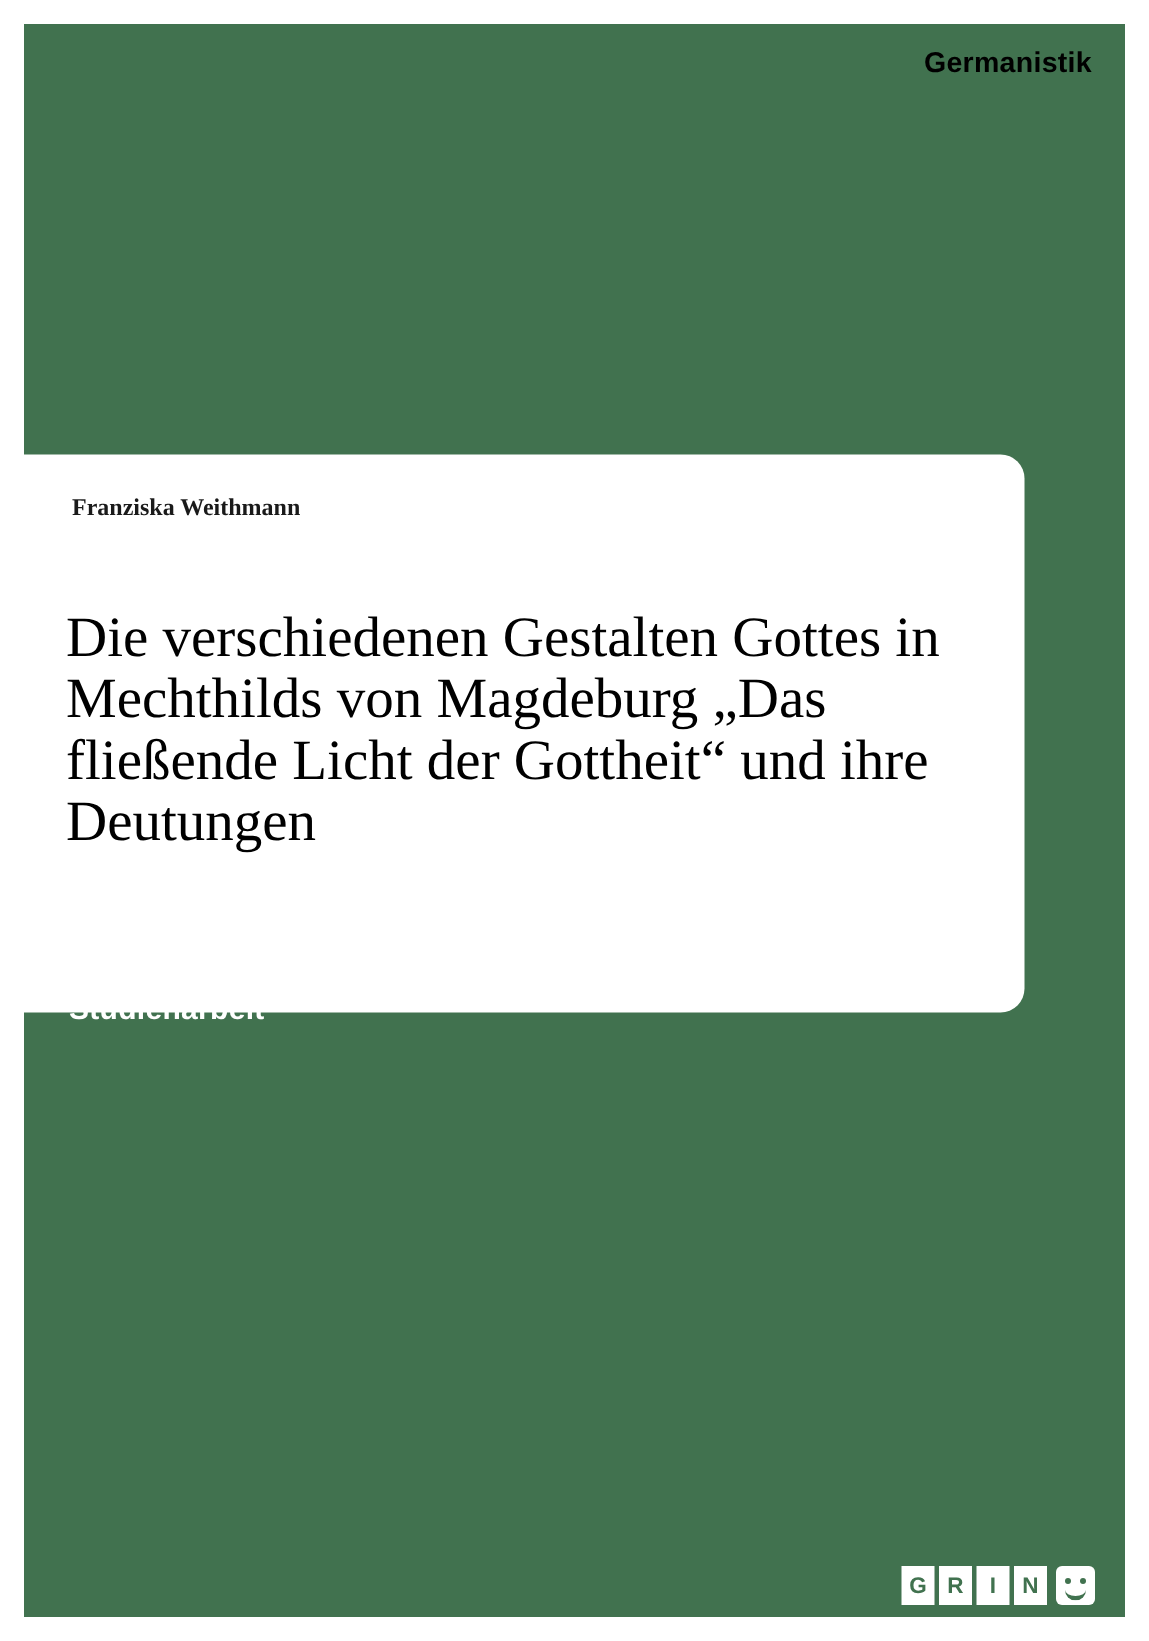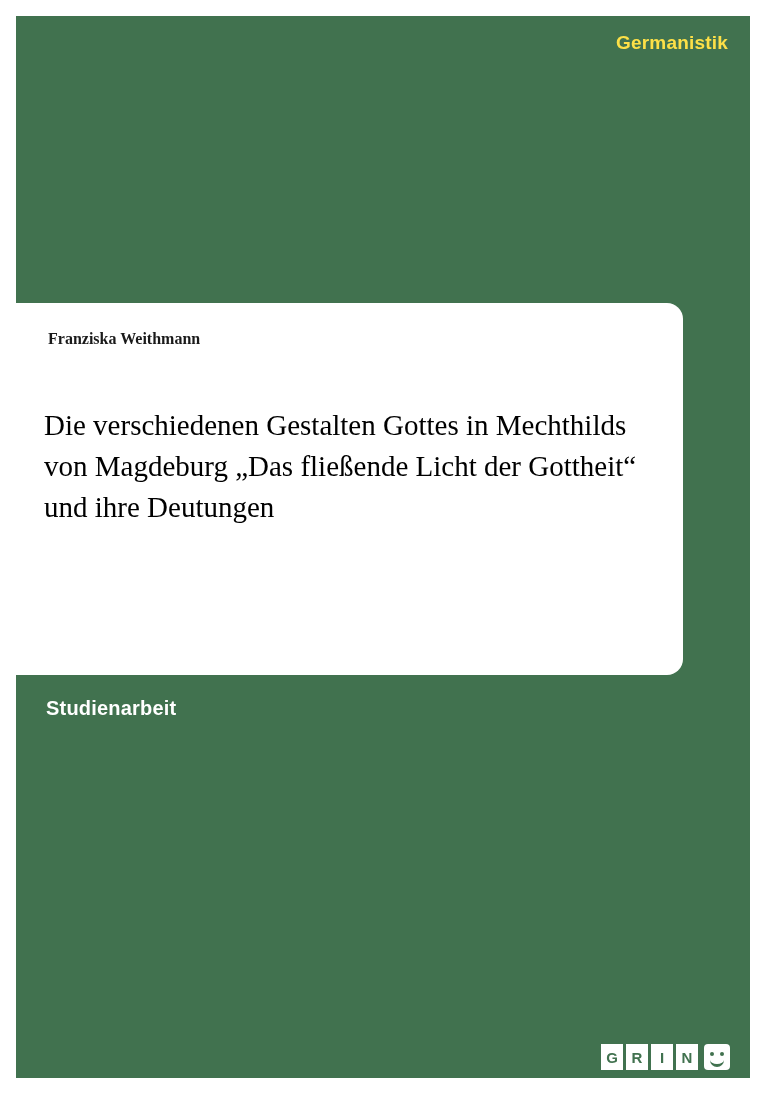--- a/index.html
+++ b/index.html
@@ -29,21 +29,21 @@
     width: 766px; height: 1094px;
     border: 16px solid #ffffff;
     box-sizing: border-box;
     pointer-events: none;
     z-index: 5;
   }
   .category {
     position: absolute;
     top: 32px;
     right: 38px;
-    color: #fde047;
+    color: #000000;
     font-size: 19px;
     font-weight: bold;
     letter-spacing: 0.2px;
     z-index: 6;
   }
   .white-panel {
     position: absolute;
     left: 0;
     top: 303px;
     width: 683px;
@@ -63,29 +63,29 @@
     font-weight: bold;
     color: #1a1a1a;
     z-index: 3;
   }
   .title {
     position: absolute;
     left: 44px;
     top: 405px;
     width: 620px;
     font-family: "Liberation Serif", serif;
-    font-size: 29px;
+    font-size: 38px;
     line-height: 41px;
     color: #000000;
     z-index: 3;
   }
   .doctype {
     position: absolute;
     left: 46px;
-    top: 697px;
+    top: 662px;
     font-size: 20px;
     font-weight: bold;
     color: #ffffff;
     letter-spacing: 0.2px;
     z-index: 6;
   }
   
   .logo {
     position: absolute;
     right: 36px;

